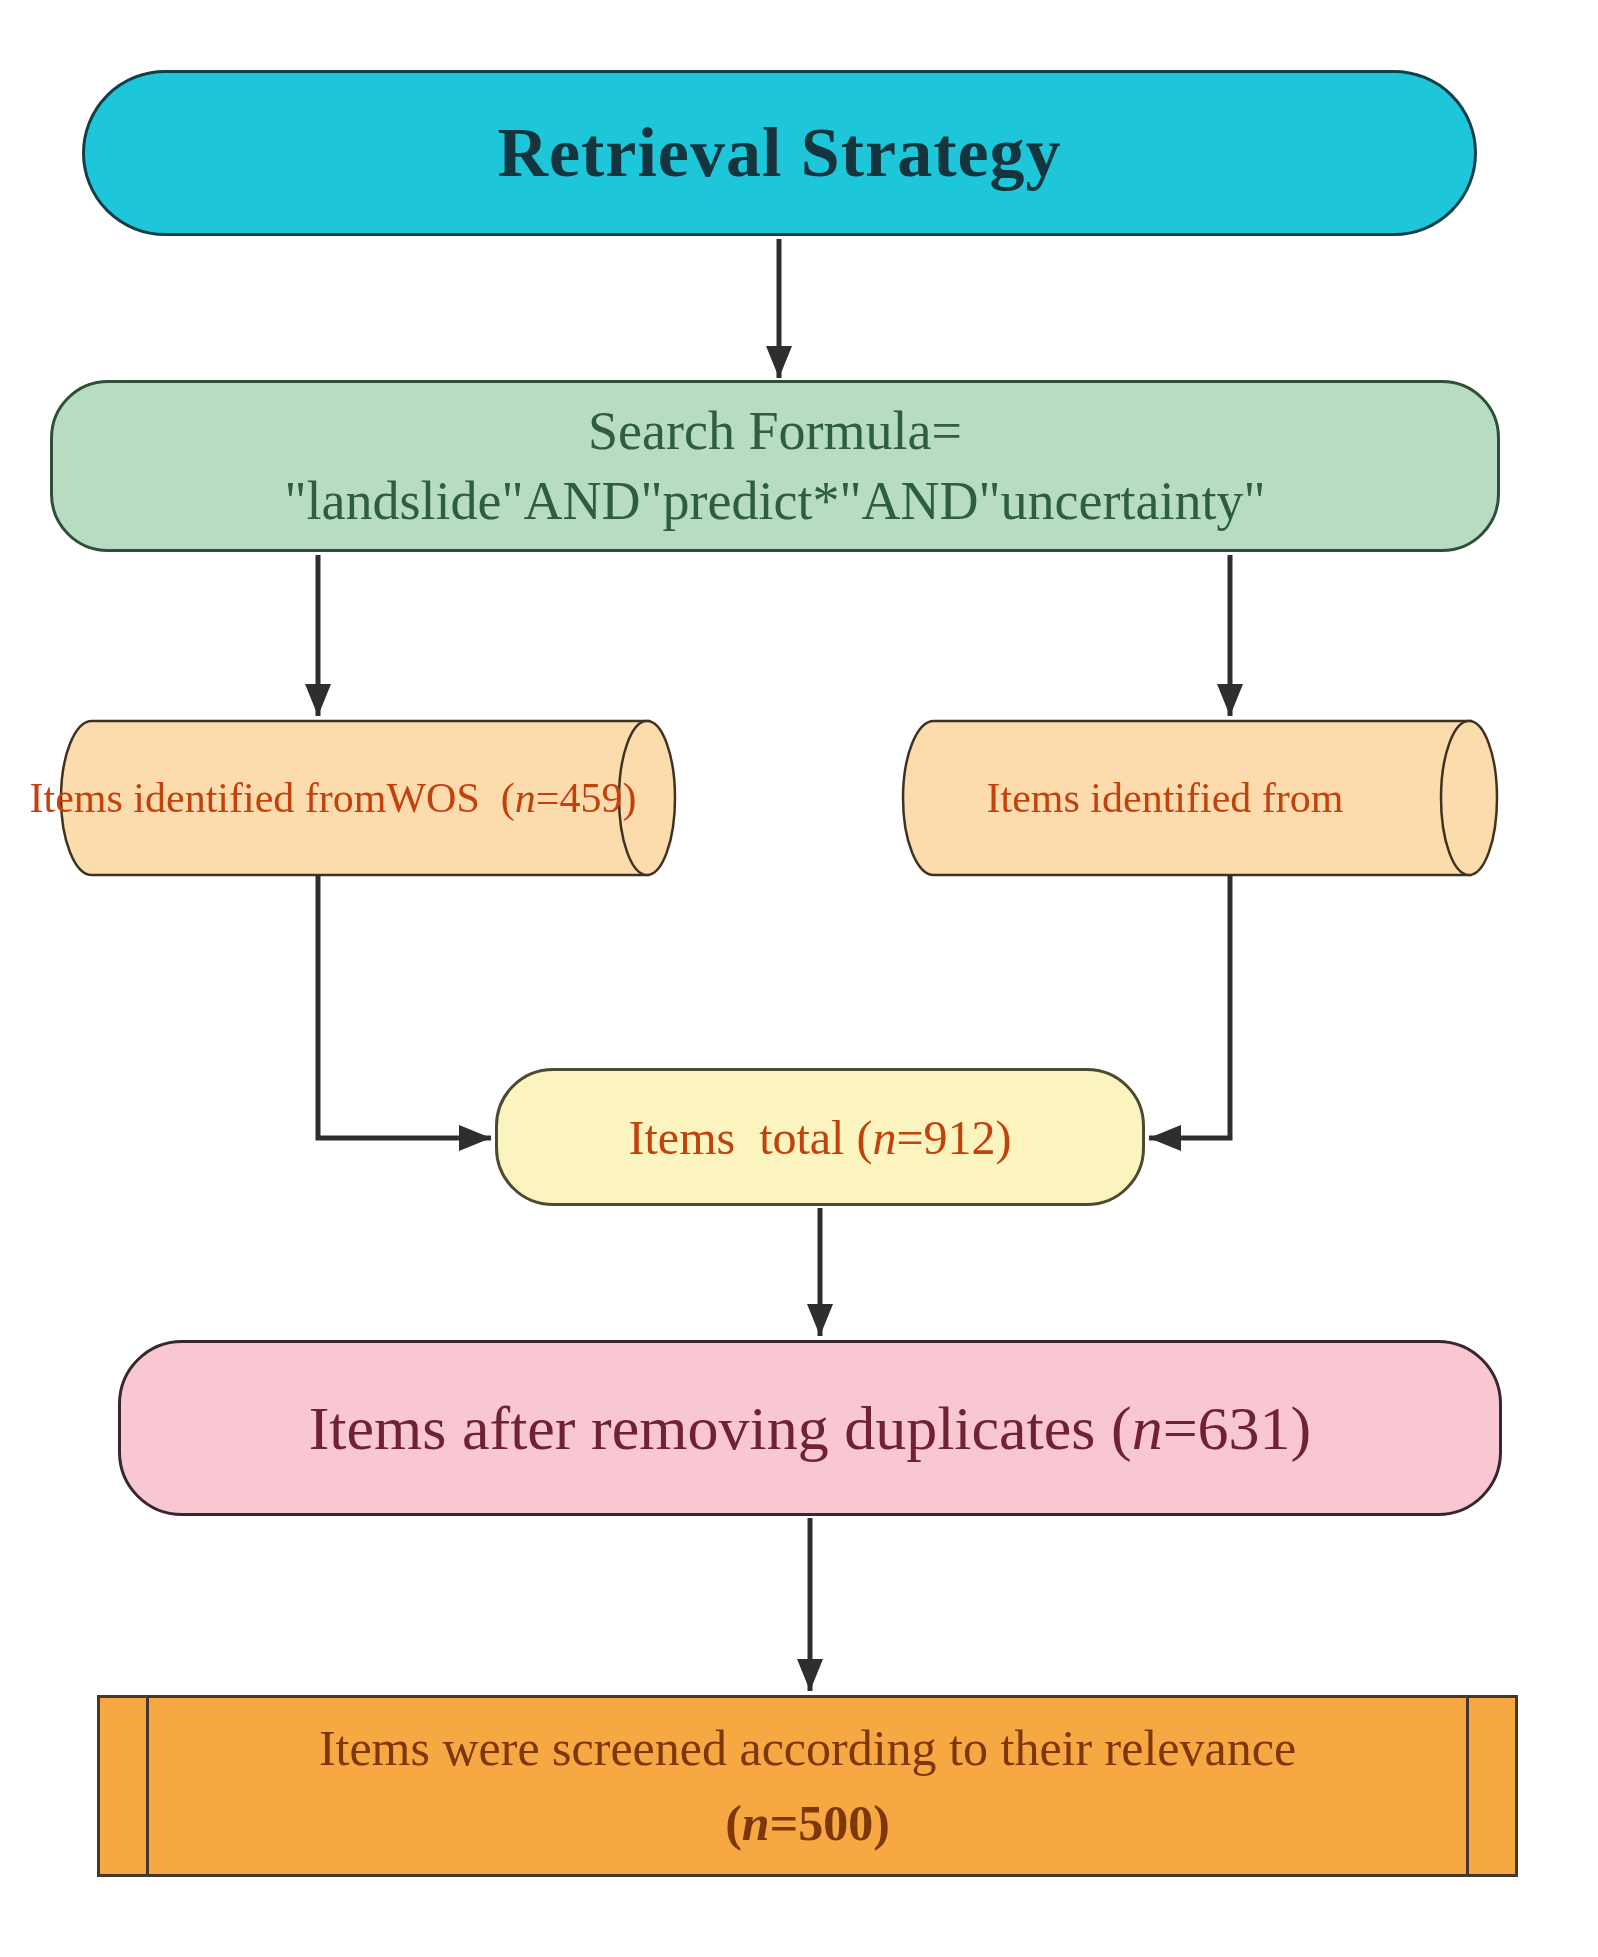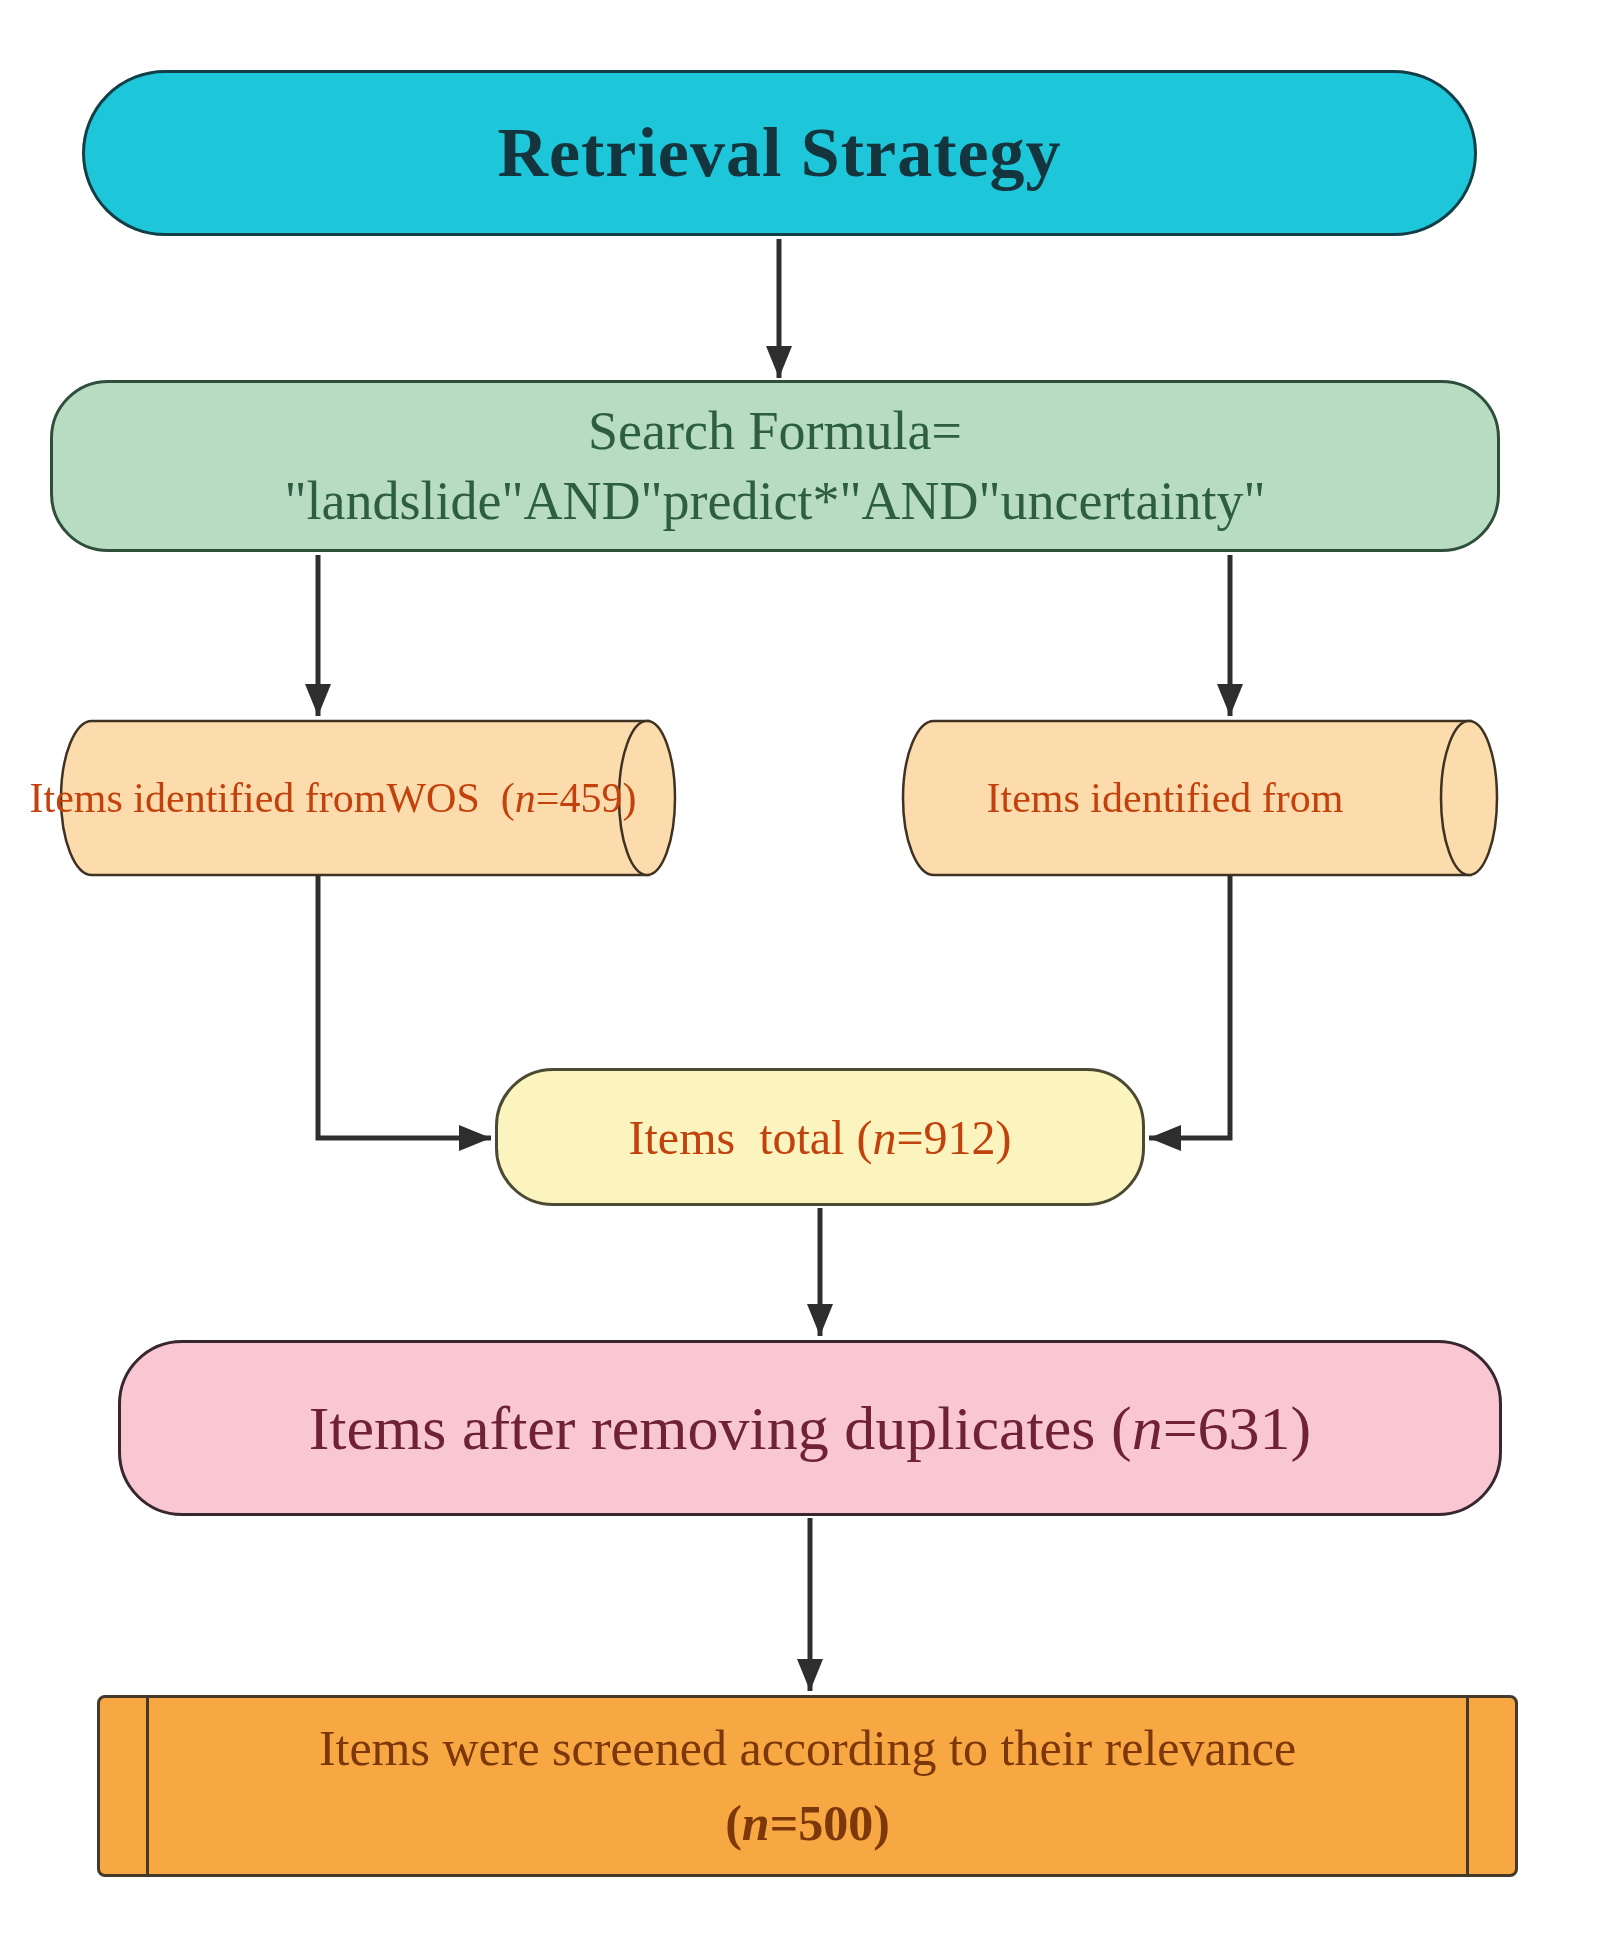--- a/index.html
+++ b/index.html
@@ -9,21 +9,20 @@
     background:#ffffff;
     font-family:"Liberation Serif","DejaVu Serif",serif;
     overflow:hidden;
   }
   .arrows{position:absolute;left:0;top:0;width:1598px;height:1957px;}
   .conn{fill:none;stroke-width:5;}
   .node{
     position:absolute;box-sizing:border-box;
     display:flex;flex-direction:column;align-items:center;justify-content:center;
     text-align:center;
-    border-radius:8px;
   }
   .title-node{
     left:82px;top:70px;width:1395px;height:166px;
     border:3px solid #123f47;border-radius:84px;
     font-weight:bold;font-size:70px;color:#14353d;letter-spacing:1px;
   }
   .search-node{
     left:50px;top:380px;width:1450px;height:172px;
     border:3px solid #2f4f3a;border-radius:58px;
     font-size:54px;color:#2d5e41;line-height:1.3;

